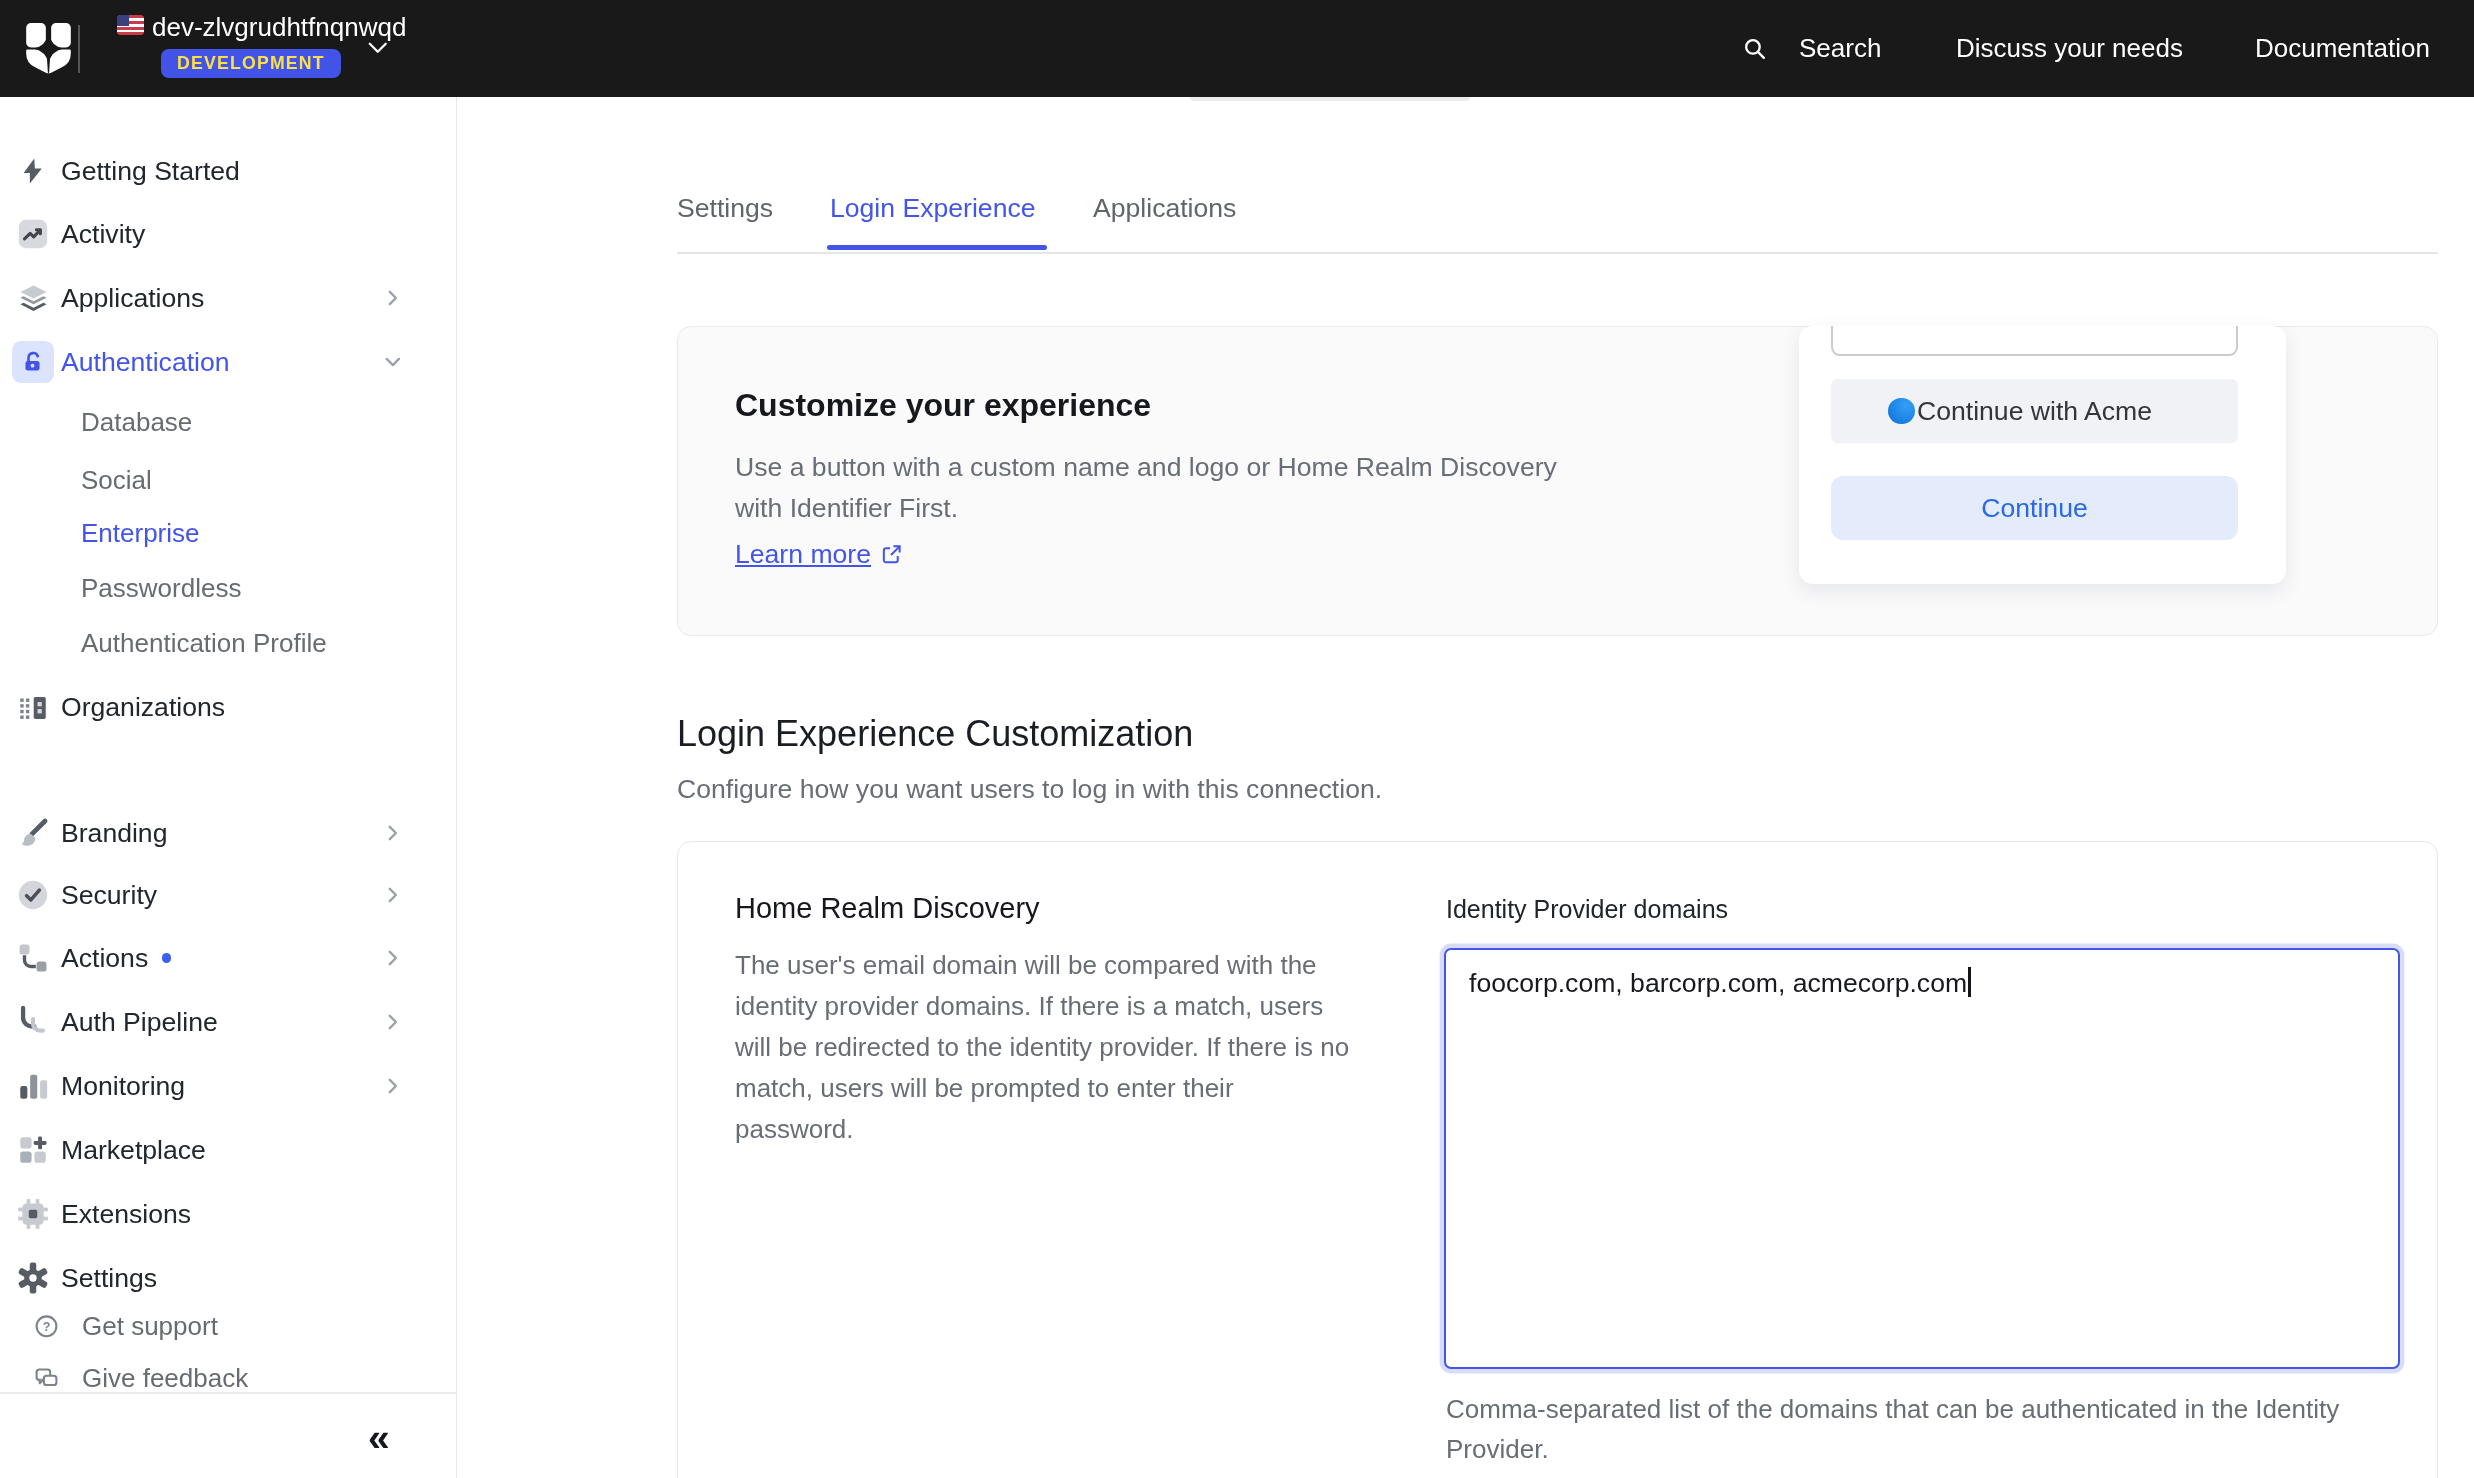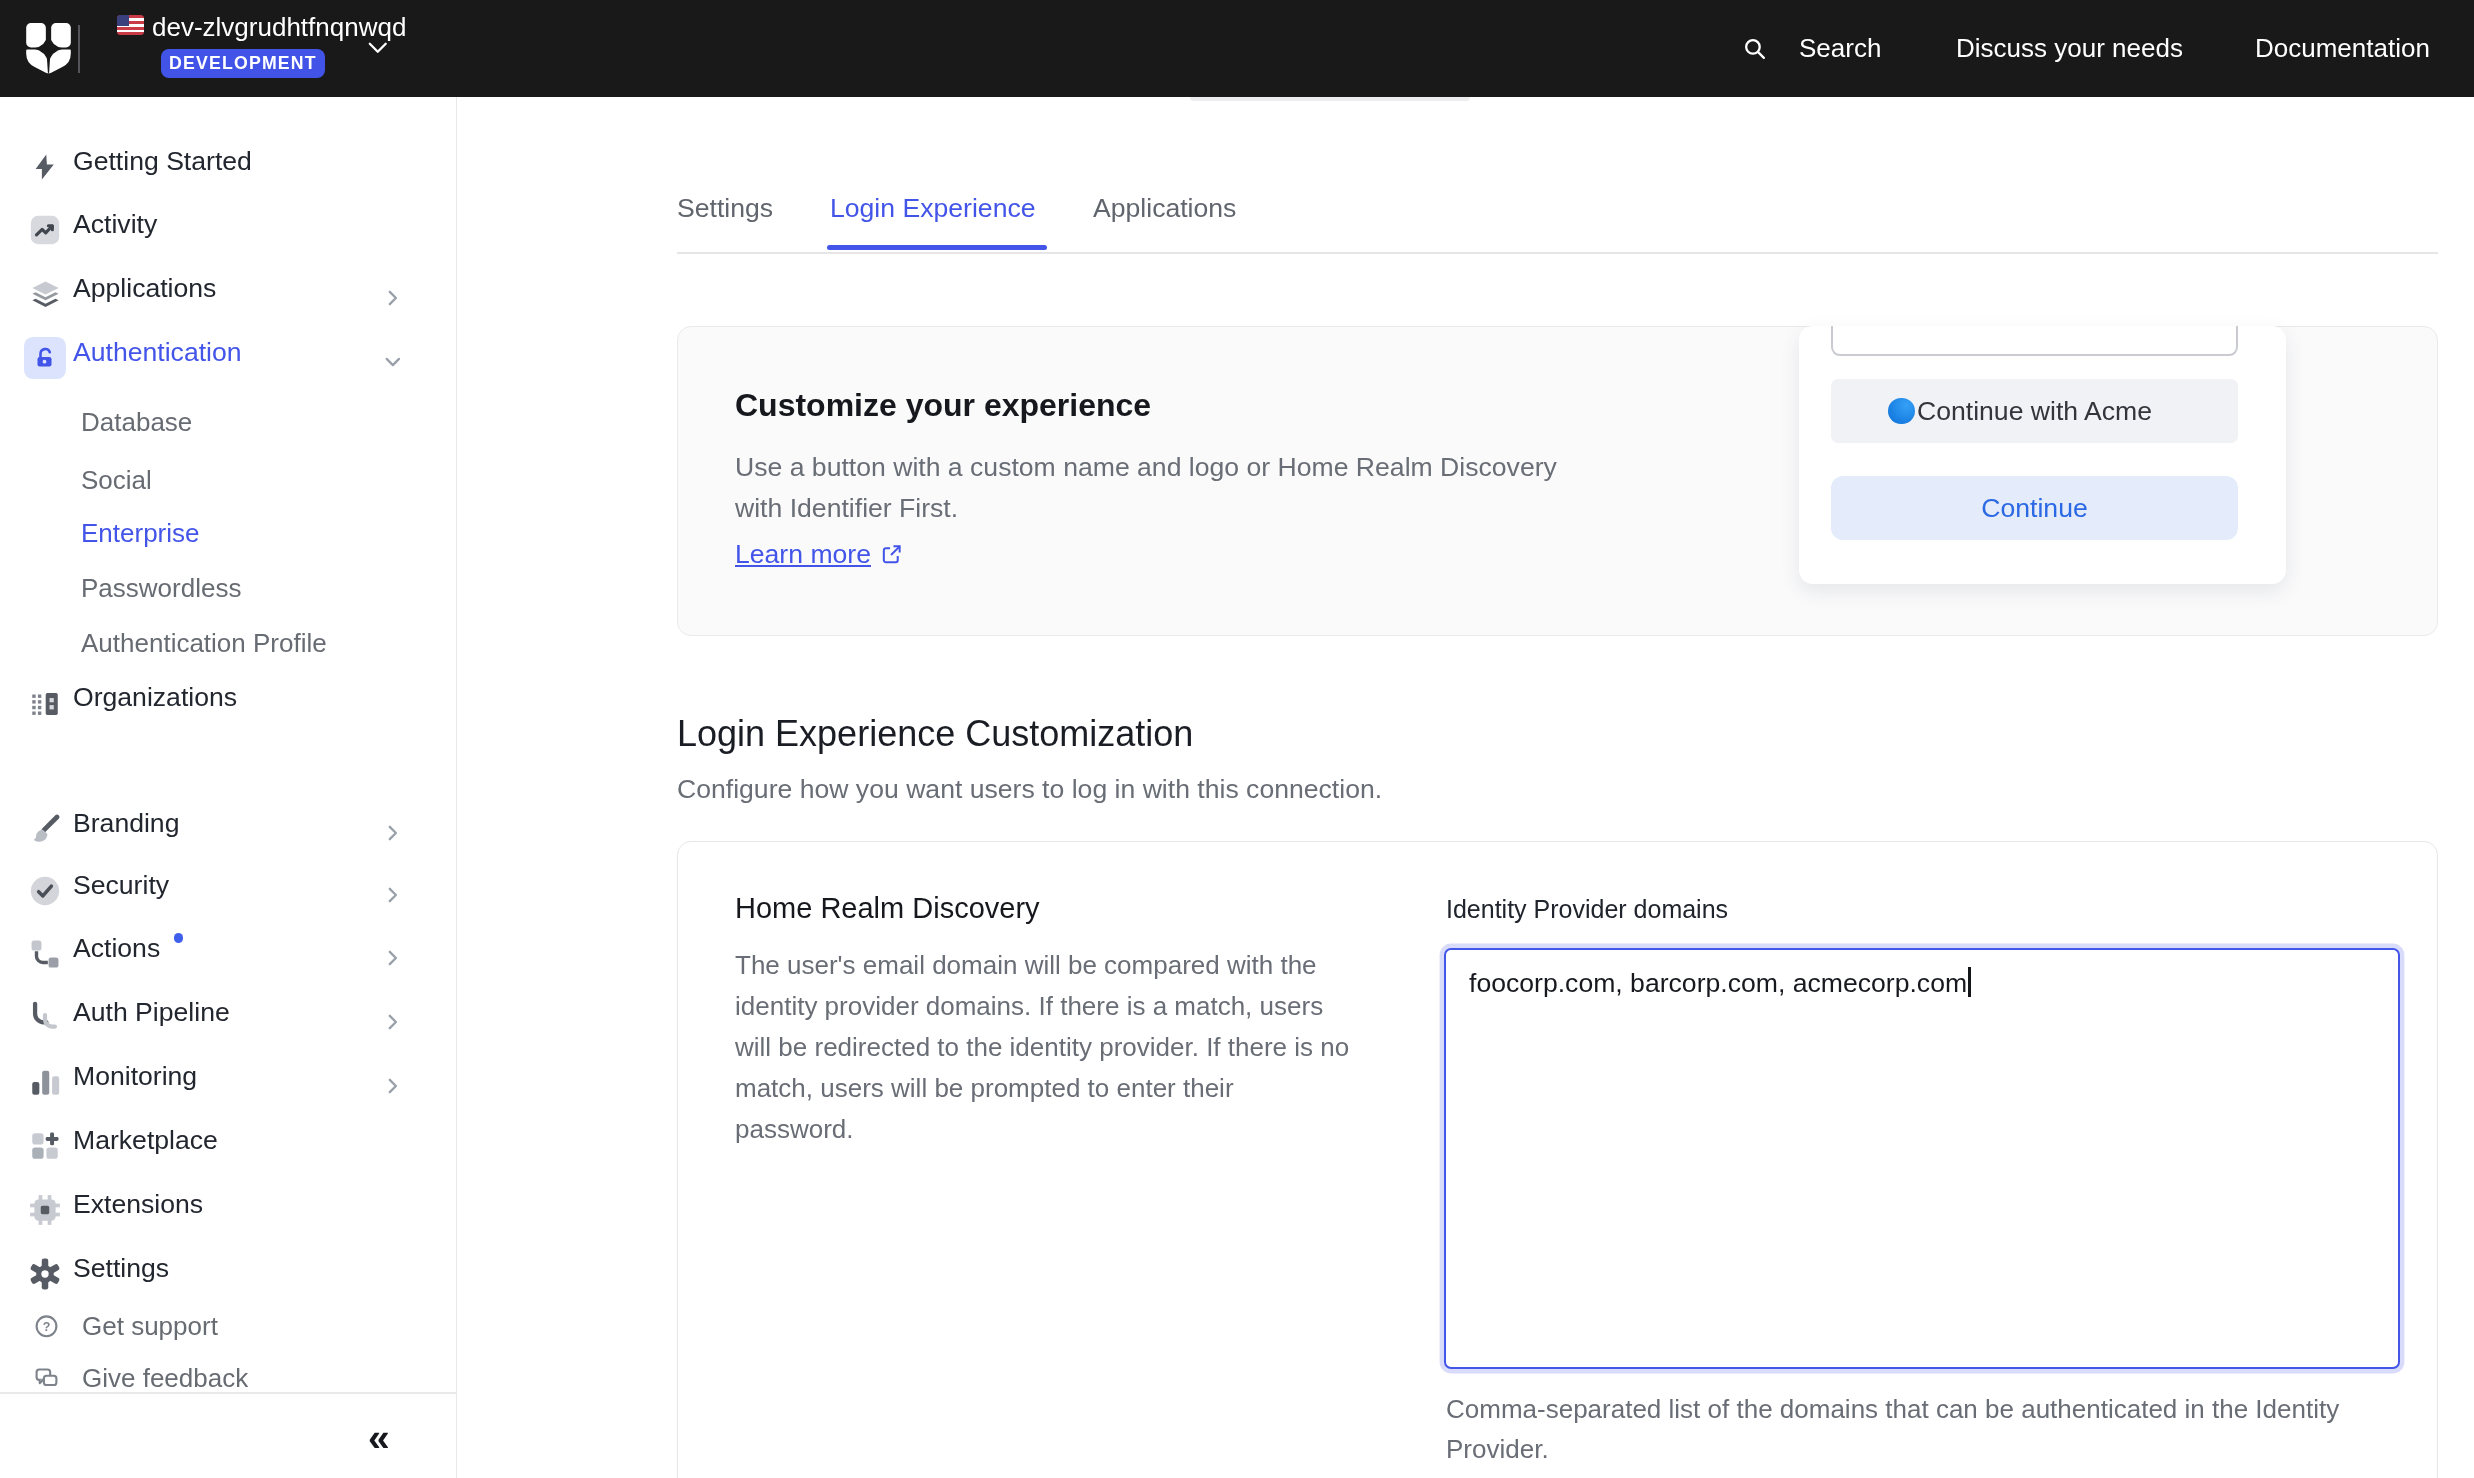--- a/index.html
+++ b/index.html
@@ -9,29 +9,29 @@
 
   
   .topbar{position:absolute;left:0;top:0;width:2475px;height:97px;background:#191919}
   .logo{position:absolute;left:23px;top:21px;width:51px;height:55px}
   .tb-divider{position:absolute;left:78px;top:25px;width:1.8px;height:48px;background:#54555a}
   .tenant-switch{position:absolute;left:106px;top:0;width:297px;height:97px;cursor:pointer}
   .usflag{position:absolute;left:10.6px;top:15px;width:27.4px;height:20.4px;border-radius:3.5px;overflow:hidden;
           background:repeating-linear-gradient(180deg,#c93b47 0 2.9px,#fff 2.9px 5.8px)}
   .usflag::after{content:"";position:absolute;left:0;top:0;width:12.4px;height:10.6px;background:#3a3f7d}
   .tenant-name{position:absolute;left:46px;top:12.4px;font-size:26px;font-weight:400;color:#fff;white-space:nowrap}
-  .env-badge{position:absolute;left:55px;top:49px;height:29px;padding:0 8px;border-radius:8px;background:#4254e8;
-             color:#ffffff;font-size:17.7px;font-weight:700;letter-spacing:1.2px;display:flex;align-items:center}
+  .env-badge{position:absolute;left:55px;top:49px;height:29px;padding:0 16px;border-radius:8px;background:#4254e8;
+             color:#fde047;font-size:17.7px;font-weight:700;letter-spacing:1.2px;display:flex;align-items:center}
   .tb-chev{position:absolute;left:262px;top:42px}
   .tb-item{position:absolute;top:0;height:97px;display:flex;align-items:center;font-size:26px;color:#fff;cursor:pointer;white-space:nowrap}
   .tb-search-ic{position:absolute;left:1742px;top:36px}
 
   
   .sidebar{position:absolute;left:0;top:97px;width:457px;height:1381px;background:#fff;border-right:1.8px solid #e8e8ea}
-  .srow{position:absolute;left:0;width:383px;height:50px;display:flex;padding-left:24px;cursor:pointer}
+  .srow{position:absolute;left:0;width:383px;height:50px;display:flex;align-items:center;padding-left:12px;cursor:pointer}
   .srow .ic{width:42px;height:42px;display:flex;align-items:center;justify-content:center;margin-right:7px;flex:0 0 42px}
   .srow .lbl{font-size:26.6px;font-weight:500;color:#22262e;white-space:nowrap}
   .srow.active .lbl{color:#4355e8}
   .ssub{position:absolute;left:0;width:455px;height:42px;display:flex;align-items:center;padding-left:81px;cursor:pointer}
   .ssub .lbl{font-size:26px;color:#676b72;white-space:nowrap}
   .ssub.active .lbl{color:#4355e8}
   .sfoot{position:absolute;left:0;width:455px;height:39px;display:flex;align-items:center;padding-left:34px;cursor:pointer}
   .sfoot .ic{width:25px;display:flex;align-items:center;justify-content:center;margin-right:23px;flex:0 0 25px}
   .sfoot .lbl{font-size:26px;color:#676b72;white-space:nowrap}
   .chev{position:absolute;left:388px;top:50%;transform:translateY(-50%)}

